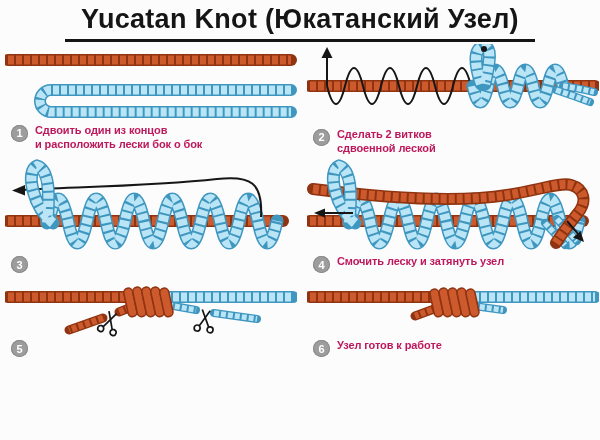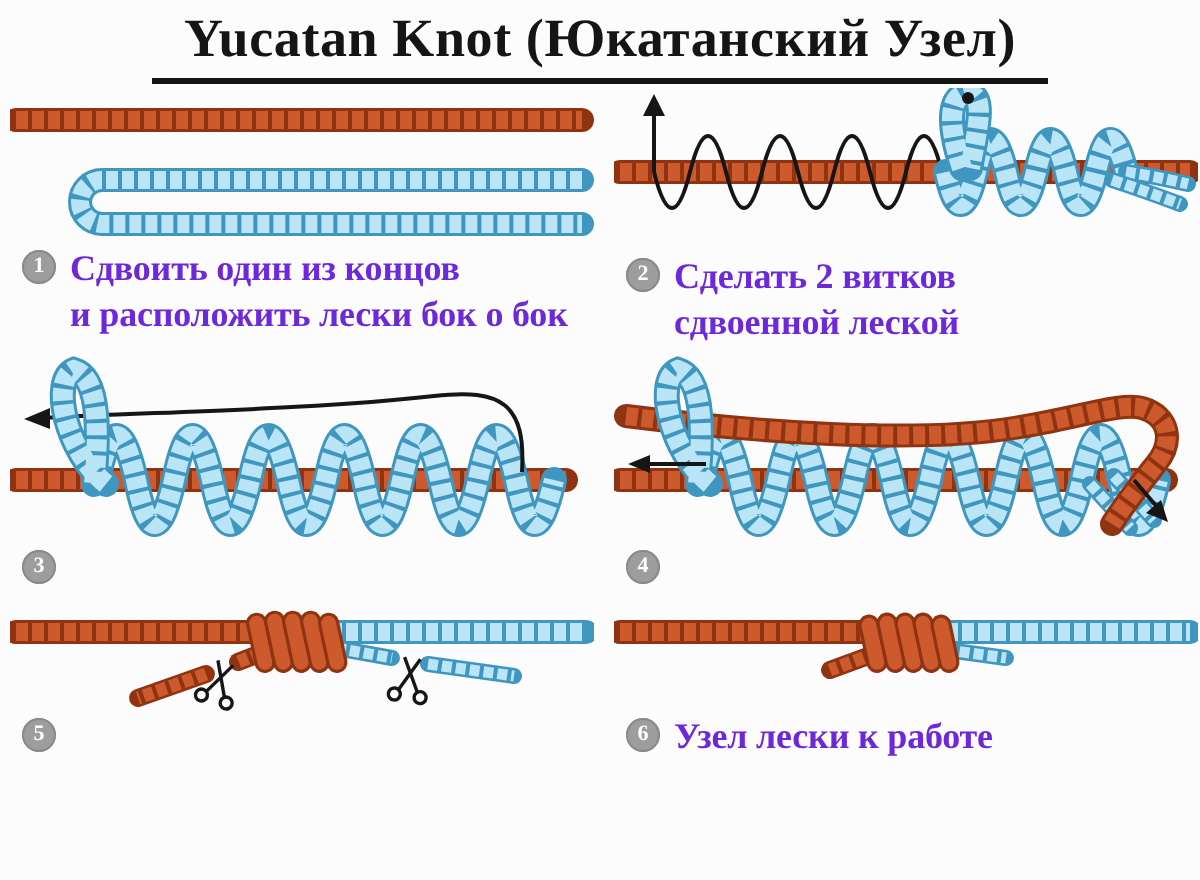--- a/index.html
+++ b/index.html
@@ -1,20 +1,20 @@
 <!DOCTYPE html>
 <html><head>
 <meta charset="utf-8">
 <style>
   html,body{margin:0;padding:0;}
   body{
     width:600px;height:440px;overflow:hidden;background:#fcfcfc;
     font-family:"Liberation Sans", sans-serif;color:#232323;
   }
-  .page{width:600px;height:320px;display:flex;flex-direction:column;font-family:Liberation Serif, serif;}
+  .page{width:600px;height:320px;display:flex;flex-direction:column;}
   .title-wrap{text-align:center;margin-top:3px;}
   h1.title{
     display:inline-block;margin:0;padding:0 16px 2px 16px;
     font-size:27px;font-weight:700;letter-spacing:.3px;color:#151515;
     border-bottom:3px solid #151515;line-height:1.25;
   }
   .grid{
     flex:1;display:grid;grid-template-columns:1fr 1fr;
     grid-template-rows:auto auto auto;column-gap:10px;row-gap:2px;
     padding:2px 5px 0 5px;
@@ -22,21 +22,21 @@
   .step{display:flex;flex-direction:column;}
   .ill{display:block;}
   .cap{display:flex;gap:7px;align-items:flex-start;padding-left:6px;margin-top:1px;}
   .badge{
     flex:0 0 auto;width:17px;height:17px;border-radius:50%;
     background:#9d9d9d;color:#fff;font-size:11px;font-weight:700;
     display:flex;align-items:center;justify-content:center;margin-top:2px;
     box-shadow:inset 0 0 0 1px #8a8a8a;
   }
   .cap-text{
-    font-size:18px;font-weight:700;line-height:1.3;color:#6d28d9;
+    font-size:11px;font-weight:700;line-height:1.3;color:#be185d;
     white-space:pre-line;letter-spacing:-0.1px;
   }
   
   .rU{fill:none;stroke:#8f3310;stroke-width:12;stroke-linecap:round;}
   .rO{fill:none;stroke:#cd5a2d;stroke-width:9;stroke-dasharray:6 2;}
   .rUt{fill:none;stroke:#8f3310;stroke-width:9;stroke-linecap:round;}
   .rOt{fill:none;stroke:#cd5a2d;stroke-width:6.5;stroke-dasharray:5 2;}
   .bU{fill:none;stroke:#3f97c0;stroke-width:12;stroke-linecap:round;}
   .bO{fill:none;stroke:#b9e5f6;stroke-width:9;stroke-dasharray:6 2;}
   .bUc{fill:none;stroke:#3f97c0;stroke-width:13;stroke-linecap:round;}
@@ -162,20 +162,21 @@
           <path class="k" d="M16,56 H46"></path>
           <polygon class="kf" points="7,56 18,51.5 18,60.5"></polygon>
         </g>
         <g>
           <path class="k" d="M260,64 L272,78"></path>
           <polygon class="kf" points="277,85 273.5,74 266,80.5"></polygon>
         </g>
       </svg>
       <div class="cap">
         <span class="badge">4</span>
+        <div class="cap-text">Смочить леску и затянуть узел</div>
       </div>
     </div>
 
     <div class="step">
       <svg class="ill" width="292" height="62" viewBox="0 0 292 62">
         <g>
           <path class="bU" d="M160,22 H288"></path>
             <path class="bO" d="M160,22 H288"></path>
         </g>
         <g>
@@ -240,18 +241,18 @@
         <g>
           <rect class="coil" x="125" y="14" width="9" height="28" rx="4.5" transform="rotate(-12 129 28)"></rect>
           <rect class="coil" x="134" y="13" width="9" height="29" rx="4.5" transform="rotate(-12 138 27)"></rect>
           <rect class="coil" x="143" y="13" width="9" height="29" rx="4.5" transform="rotate(-12 147 27)"></rect>
           <rect class="coil" x="152" y="13" width="9" height="29" rx="4.5" transform="rotate(-12 156 27)"></rect>
           <rect class="coil" x="161" y="14" width="9" height="28" rx="4.5" transform="rotate(-12 165 28)"></rect>
         </g>
       </svg>
       <div class="cap">
         <span class="badge">6</span>
-        <div class="cap-text">Узел лески к работе</div>
+        <div class="cap-text">Узел готов к работе</div>
       </div>
     </div>
 
   </div>
 </div>
 
 </body></html>

